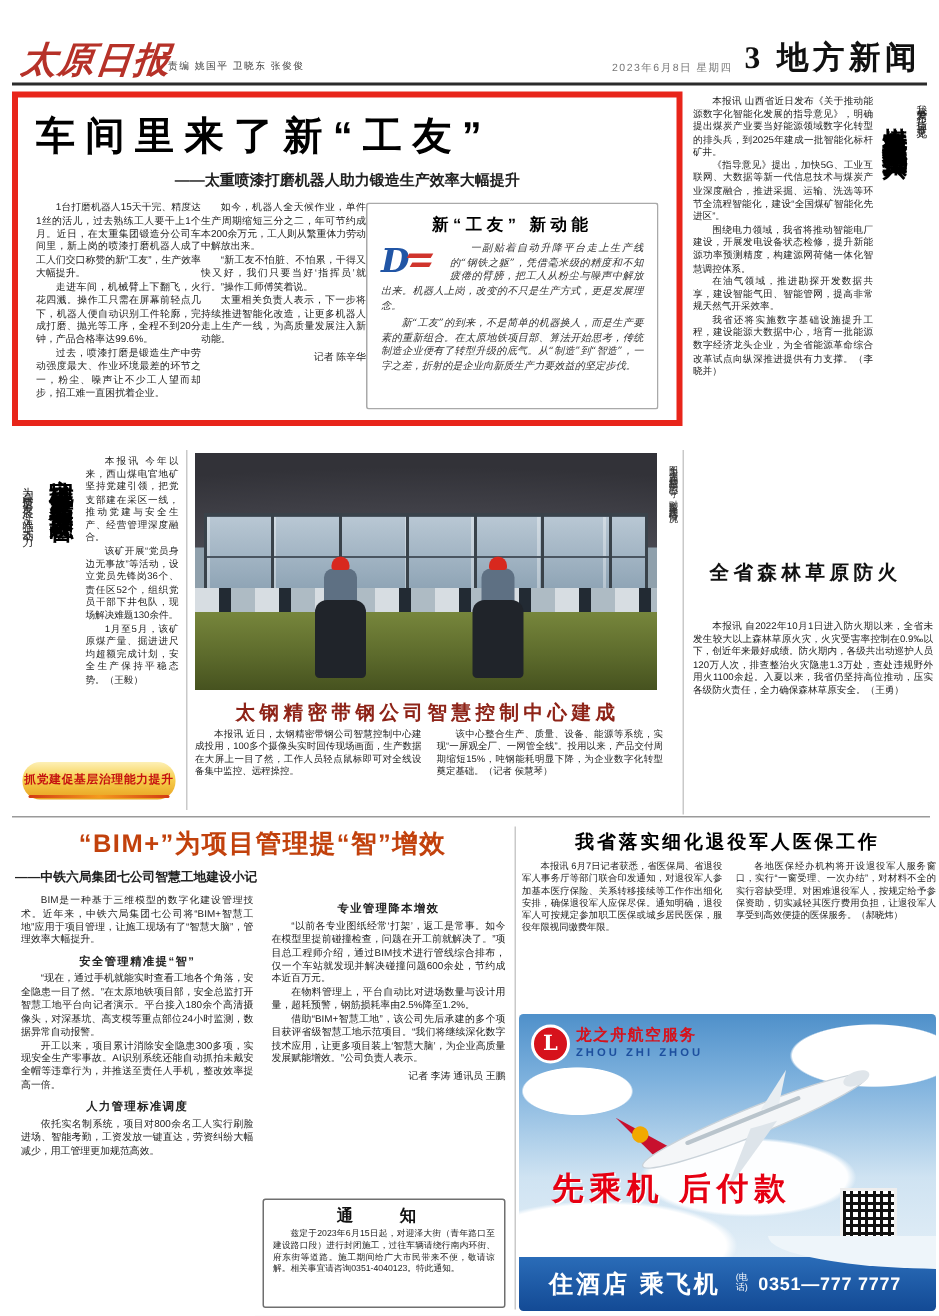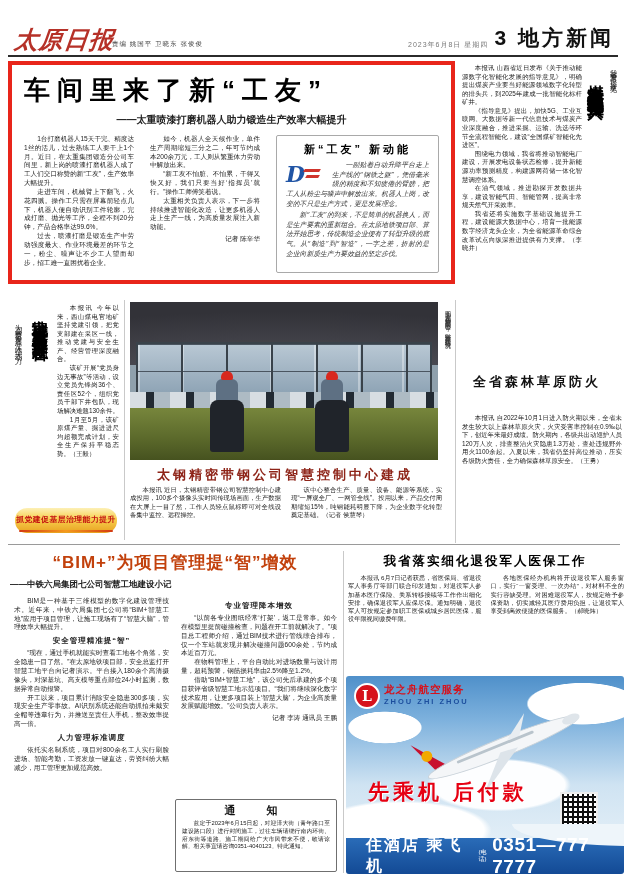--- a/index.html
+++ b/index.html
@@ -3,28 +3,28 @@
 <meta charset="utf-8">
 <style>
   html,body{margin:0;padding:0;background:#fafafa;}
   .page{position:relative;width:626px;height:877px;margin:0 auto;background:#fff;
         font-family:"Liberation Sans","DejaVu Sans",sans-serif;color:#1b1b1b;overflow:hidden;}
   
   .masthead{position:absolute;left:14px;top:24px;font-family:"DejaVu Serif",serif;
             font-weight:bold;font-style:italic;font-size:24px;color:#b63128;transform:skewX(-6deg);letter-spacing:1px;}
   .editors{position:absolute;left:112px;top:40px;font-size:6.5px;color:#444;letter-spacing:1px;}
   .issue-date{position:absolute;left:408px;top:40px;font-size:7px;color:#777;letter-spacing:1px;}
-  .page-no{position:absolute;right:12px;top:24px;font-size:21px;font-weight:bold;letter-spacing:3px;color:#111;}
+  .page-no{position:absolute;right:12px;top:24px;font-size:21px;font-weight:bold;letter-spacing:3px;color:#111;font-family:Liberation Serif, serif;}
   .header-rule{position:absolute;left:8px;right:8px;top:55px;border-top:2px solid #2b2b2b;}
   
   .lead-box{position:absolute;left:8px;top:61px;width:447px;height:223px;border:4px solid #e8251a;
             box-sizing:border-box;padding:6px 12px 6px 12px;background:#fff;}
   .lead-title{text-align:left;font-size:26px;font-weight:900;letter-spacing:7px;margin-top:2px;color:#000;}
   .lead-sub{text-align:center;font-size:10px;font-weight:bold;margin-top:5px;color:#222;}
-  .lead-body{display:flex;gap:16px;margin-top:8px;height:138px;overflow:hidden;}
+  .lead-body{display:flex;gap:0;margin-top:8px;height:138px;overflow:hidden;}
   .news-col{font-size:6.6px;line-height:1.34;text-align:justify;color:#222;overflow:hidden;}
   .news-col p{margin:0;text-indent:2em;}
   .lead-col{width:110px;flex:none;}
   .sig{text-align:right;text-indent:0 !important;margin-top:3px !important;}
   .lead-sidebar{flex:1;border:1px solid #a9a9a9;border-radius:2px;padding:6px 9px;box-sizing:border-box;overflow:hidden;background:#fff;}
   .sidebar-title{text-align:center;font-size:11px;font-weight:bold;letter-spacing:3px;margin:0 0 4px 0;color:#000;}
   .sidebar-logo{float:left;width:40px;height:26px;margin:2px 6px 0 0;position:relative;}
   .dropcap-d{font-family:"DejaVu Serif",serif;font-style:italic;font-weight:bold;font-size:22px;color:#2155a5;line-height:22px;}
   .red-mark{position:absolute;top:6px;left:18px;width:16px;height:3px;background:#d0342c;transform:skewX(-30deg);}
   .red-mark.m2{top:12px;left:20px;width:13px;}
@@ -114,21 +114,21 @@
              text-shadow:1px 1px 0 #fff;}
   .ad-qr{position:absolute;right:26px;top:116px;width:34px;height:34px;background:#fff;border:2px solid #eee;
          background-image:repeating-linear-gradient(0deg,#111 0 2px,transparent 2px 5px),
                           repeating-linear-gradient(90deg,#111 0 2px,#fff 2px 5px);}
   .ad-bar{position:absolute;left:0;right:0;bottom:0;height:36px;background:linear-gradient(180deg,#2a6cb8,#134a95);
           display:flex;align-items:center;}
   .ad-bar::before{content:"";position:absolute;right:-8px;top:-14px;width:120px;height:22px;background:#eef5fa;
           border-radius:0 0 0 100%;}
   .ad-bar-left{font-size:16px;font-weight:900;color:#fff;letter-spacing:2px;margin-left:20px;z-index:1;}
   .ad-phone-label{font-size:6px;color:#fff;margin:0 3px 0 10px;z-index:1;line-height:1.1;width:12px;}
-  .ad-phone{font-size:19px;font-weight:900;color:#fff;letter-spacing:0.5px;z-index:1;}
+  .ad-phone{font-size:12px;font-weight:900;color:#fff;letter-spacing:0.5px;z-index:1;}
 </style>
 </head>
 <body>
 
 <div class="page">
 
   <div class="masthead">太原日报</div>
   <div class="editors">责编 姚国平  卫晓东  张俊俊</div>
   <div class="issue-date">2023年6月8日 星期四</div>
   <div class="page-no">3  地方新闻</div>

